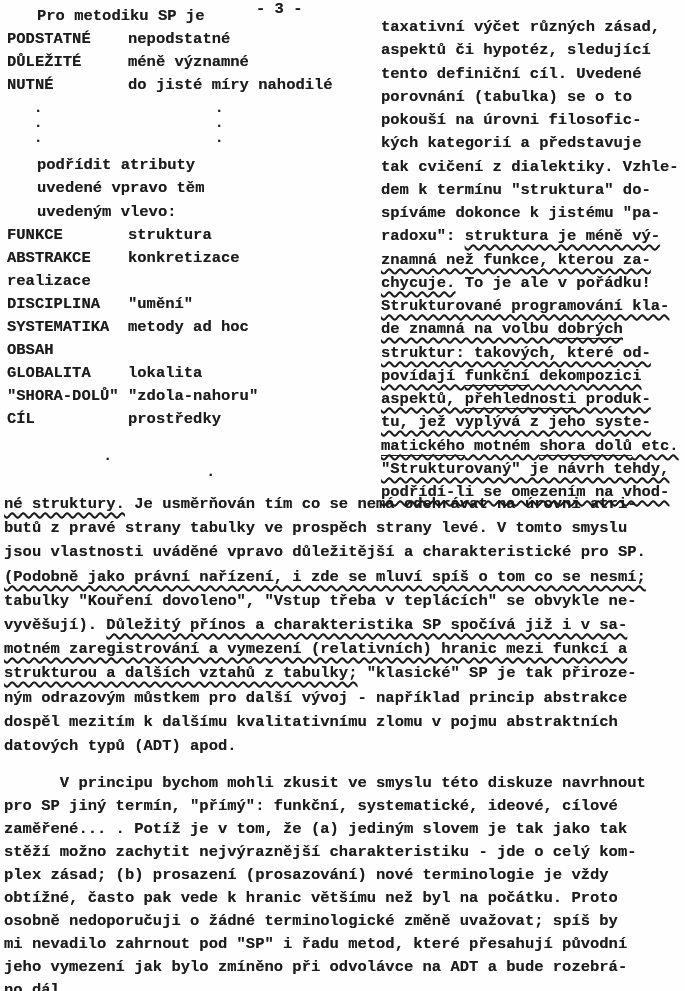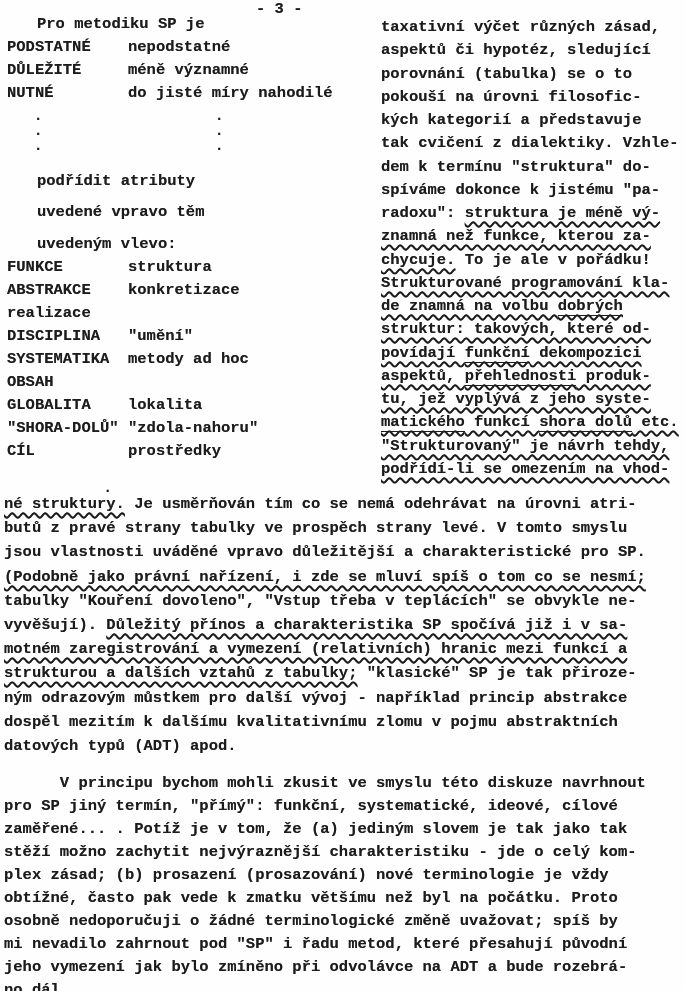--- a/index.html
+++ b/index.html
@@ -9,21 +9,21 @@
     background:#fefefe;
     font-family:"Liberation Mono","DejaVu Sans Mono",monospace;
     font-size:15.5px;
     font-weight:600;
     color:#1c1c1c;
     overflow:hidden;
     text-shadow:0 0 0.6px rgba(28,28,28,0.55);
   }
   .pagenum{position:absolute;top:0px;left:256px;white-space:pre;}
   .left-col{position:absolute;top:5px;left:7px;width:345px;line-height:23.1px;}
-  .lline{white-space:pre;margin-top:8px;}
+  .lline{white-space:pre;}
   .indent{padding-left:30px;}
   .pair-row{display:flex;white-space:pre;justify-content:space-between;}
   .pair-k{flex:0 0 121px;}
   .pair-v{flex:1 1 auto;}
   .dots-block{position:relative;height:57px;}
   .dots-col{position:absolute;top:4px;white-space:pre;line-height:15px;font-size:14px;}
   .dots-col.c1{left:27px;}
   .dots-col.c2{left:208px;}
   .trail-dots{white-space:pre;line-height:16px;font-size:14px;}
   .trail-dots span:first-child{margin-left:46px;}
@@ -76,36 +76,37 @@
       </div>
     <div class="trail-dots">
       <span>.</span>
       <span>.</span>
     </div>
   </div>
 
   <div class="right-col">
       <div class="tline"><span class="seg-p">taxativní výčet různých zásad,</span></div>
       <div class="tline"><span class="seg-p">aspektů či hypotéz, sledující</span></div>
+      <div class="tline"><span class="seg-p">tento definiční cíl. Uvedené</span></div>
       <div class="tline"><span class="seg-p">porovnání (tabulka) se o to</span></div>
       <div class="tline"><span class="seg-p">pokouší na úrovni filosofic-</span></div>
       <div class="tline"><span class="seg-p">kých kategorií a představuje</span></div>
       <div class="tline"><span class="seg-p">tak cvičení z dialektiky. Vzhle-</span></div>
       <div class="tline"><span class="seg-p">dem k termínu "struktura" do-</span></div>
       <div class="tline"><span class="seg-p">spíváme dokonce k jistému "pa-</span></div>
       <div class="tline"><span class="seg-p">radoxu": </span><span class="seg-w">struktura je méně vý-</span></div>
       <div class="tline"><span class="seg-w">znamná než funkce, kterou za-</span></div>
       <div class="tline"><span class="seg-w">chycuje.</span><span class="seg-p"> To je ale v pořádku!</span></div>
       <div class="tline"><span class="seg-w">Strukturované programování kla-</span></div>
       <div class="tline"><span class="seg-w">de znamná na volbu </span><span class="seg-wu">dobrých</span></div>
       <div class="tline"><span class="seg-w">struktur: takových, které od-</span></div>
       <div class="tline"><span class="seg-w">povídají </span><span class="seg-wu">funkční</span><span class="seg-w"> dekompozici</span></div>
       <div class="tline"><span class="seg-w">aspektů, </span><span class="seg-wu">přehlednosti</span><span class="seg-w"> produk-</span></div>
       <div class="tline"><span class="seg-w">tu, jež vyplývá z jeho syste-</span></div>
-      <div class="tline"><span class="seg-wu">matického</span><span class="seg-w"> funkcí </span><span class="seg-wu">shora dolů</span><span class="seg-w"> etc.</span></div>
+      <div class="tline"><span class="seg-wu">matického</span><span class="seg-w"> motném </span><span class="seg-wu">shora dolů</span><span class="seg-w"> etc.</span></div>
       <div class="tline"><span class="seg-w">"Strukturovaný" je návrh tehdy,</span></div>
       <div class="tline"><span class="seg-w">podřídí-li se omezením na vhod-</span></div>
     </div>
 
   <div class="para1">
       <div class="tline"><span class="seg-w">né struktury.</span><span class="seg-p"> Je usměrňován tím co se nemá odehrávat na úrovni atri-</span></div>
       <div class="tline"><span class="seg-p">butů z pravé strany tabulky ve prospěch strany levé. V tomto smyslu</span></div>
       <div class="tline"><span class="seg-p">jsou vlastnosti uváděné vpravo důležitější a charakteristické pro SP.</span></div>
       <div class="tline"><span class="seg-w">(Podobně jako právní nařízení, i zde se mluví spíš o tom co se nesmí;</span></div>
       <div class="tline"><span class="seg-p">tabulky "Kouření dovoleno", "Vstup třeba v teplácích" se obvykle ne-</span></div>
@@ -116,20 +117,20 @@
       <div class="tline"><span class="seg-p">dospěl mezitím k dalšímu kvalitativnímu zlomu v pojmu abstraktních</span></div>
       <div class="tline"><span class="seg-p">datových typů (ADT) apod.</span></div>
     </div>
 
   <div class="para2">
       <div class="tline"><span class="seg-p">      V principu bychom mohli zkusit ve smyslu této diskuze navrhnout</span></div>
       <div class="tline"><span class="seg-p">pro SP jiný termín, "přímý": funkční, systematické, ideové, cílové</span></div>
       <div class="tline"><span class="seg-p">zaměřené... . Potíž je v tom, že (a) jediným slovem je tak jako tak</span></div>
       <div class="tline"><span class="seg-p">stěží možno zachytit nejvýraznější charakteristiku - jde o celý kom-</span></div>
       <div class="tline"><span class="seg-p">plex zásad; (b) prosazení (prosazování) nové terminologie je vždy</span></div>
-      <div class="tline"><span class="seg-p">obtížné, často pak vede k zmatku většímu než byl na počátku. Proto</span></div>
+      <div class="tline"><span class="seg-p">obtížné, často pak vede k hranic většímu než byl na počátku. Proto</span></div>
       <div class="tline"><span class="seg-p">osobně nedoporučuji o žádné terminologické změně uvažovat; spíš by</span></div>
       <div class="tline"><span class="seg-p">mi nevadilo zahrnout pod "SP" i řadu metod, které přesahují původní</span></div>
       <div class="tline"><span class="seg-p">jeho vymezení jak bylo zmíněno při odvolávce na ADT a bude rozebrá-</span></div>
       <div class="tline"><span class="seg-p">no dál.</span></div>
     </div>
 
 </div>
 
 </body></html>

